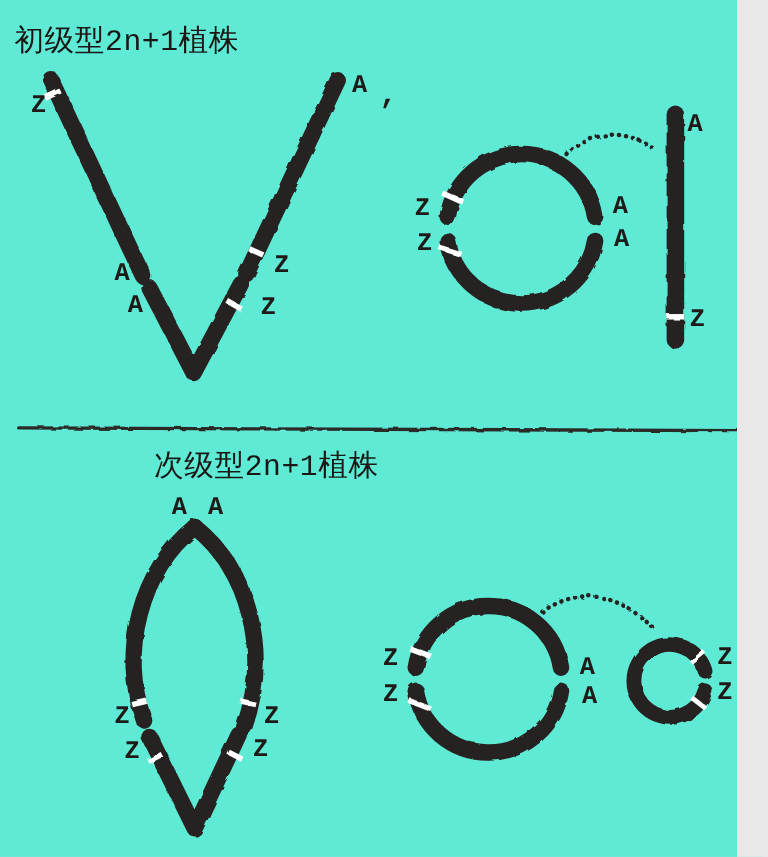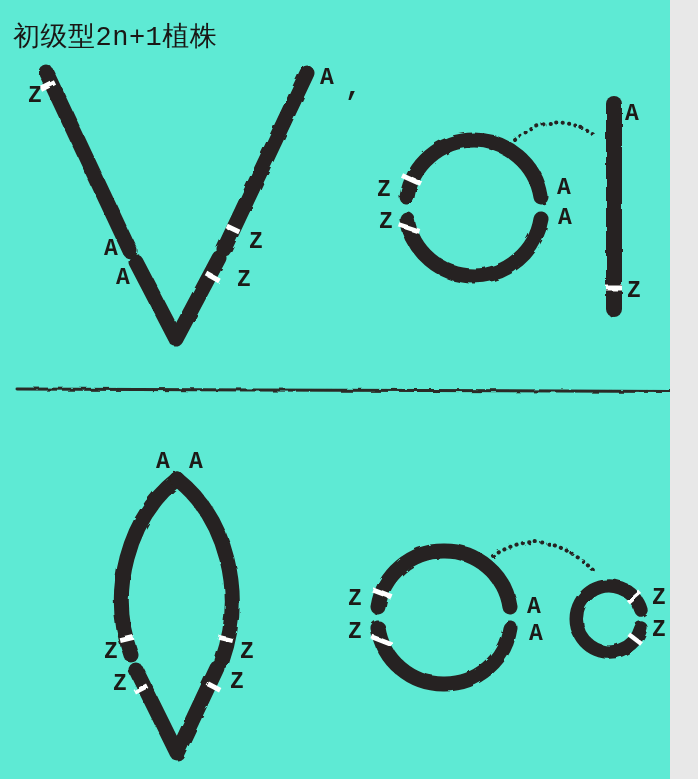--- a/index.html
+++ b/index.html
@@ -94,20 +94,21 @@
         <path d="M372.2,637 L392.7,645" stroke="#ffffff" stroke-width="5" stroke-linecap="butt"></path>
         <path d="M493,556 Q545,521 597,574" stroke-width="4" stroke-dasharray="0.2 6.3"></path>
         <path d="M641,610 A33,33 0 1 0 641,628" stroke-width="13.5"></path>
         <path d="M628.4,602.7 L640.6,592.3" stroke="#ffffff" stroke-width="4.5" stroke-linecap="butt"></path>
         <path d="M628.8,634.2 L641.5,644" stroke="#ffffff" stroke-width="4.5" stroke-linecap="butt"></path>
       </g>
     </g>
   </svg>
 
   <div class="title" style="left:13px; top:18px;">初级型2n+1植株</div>
+  <div class="title" style="left:140px; top:405px;">次级型2n+1植株</div>
 
   <span class="chrom-label" style="left:35px; top:96px;">Z</span>
   <span class="chrom-label" style="left:327px; top:78px;">A</span>
   <span class="chrom-label comma-mark" style="left:353px; top:88px;">,</span>
   <span class="chrom-label" style="left:111px; top:249px;">A</span>
   <span class="chrom-label" style="left:123px; top:278px;">A</span>
   <span class="chrom-label" style="left:256px; top:242px;">Z</span>
   <span class="chrom-label" style="left:244px; top:280px;">Z</span>
 
   <span class="chrom-label" style="left:384px; top:190px;">Z</span>

